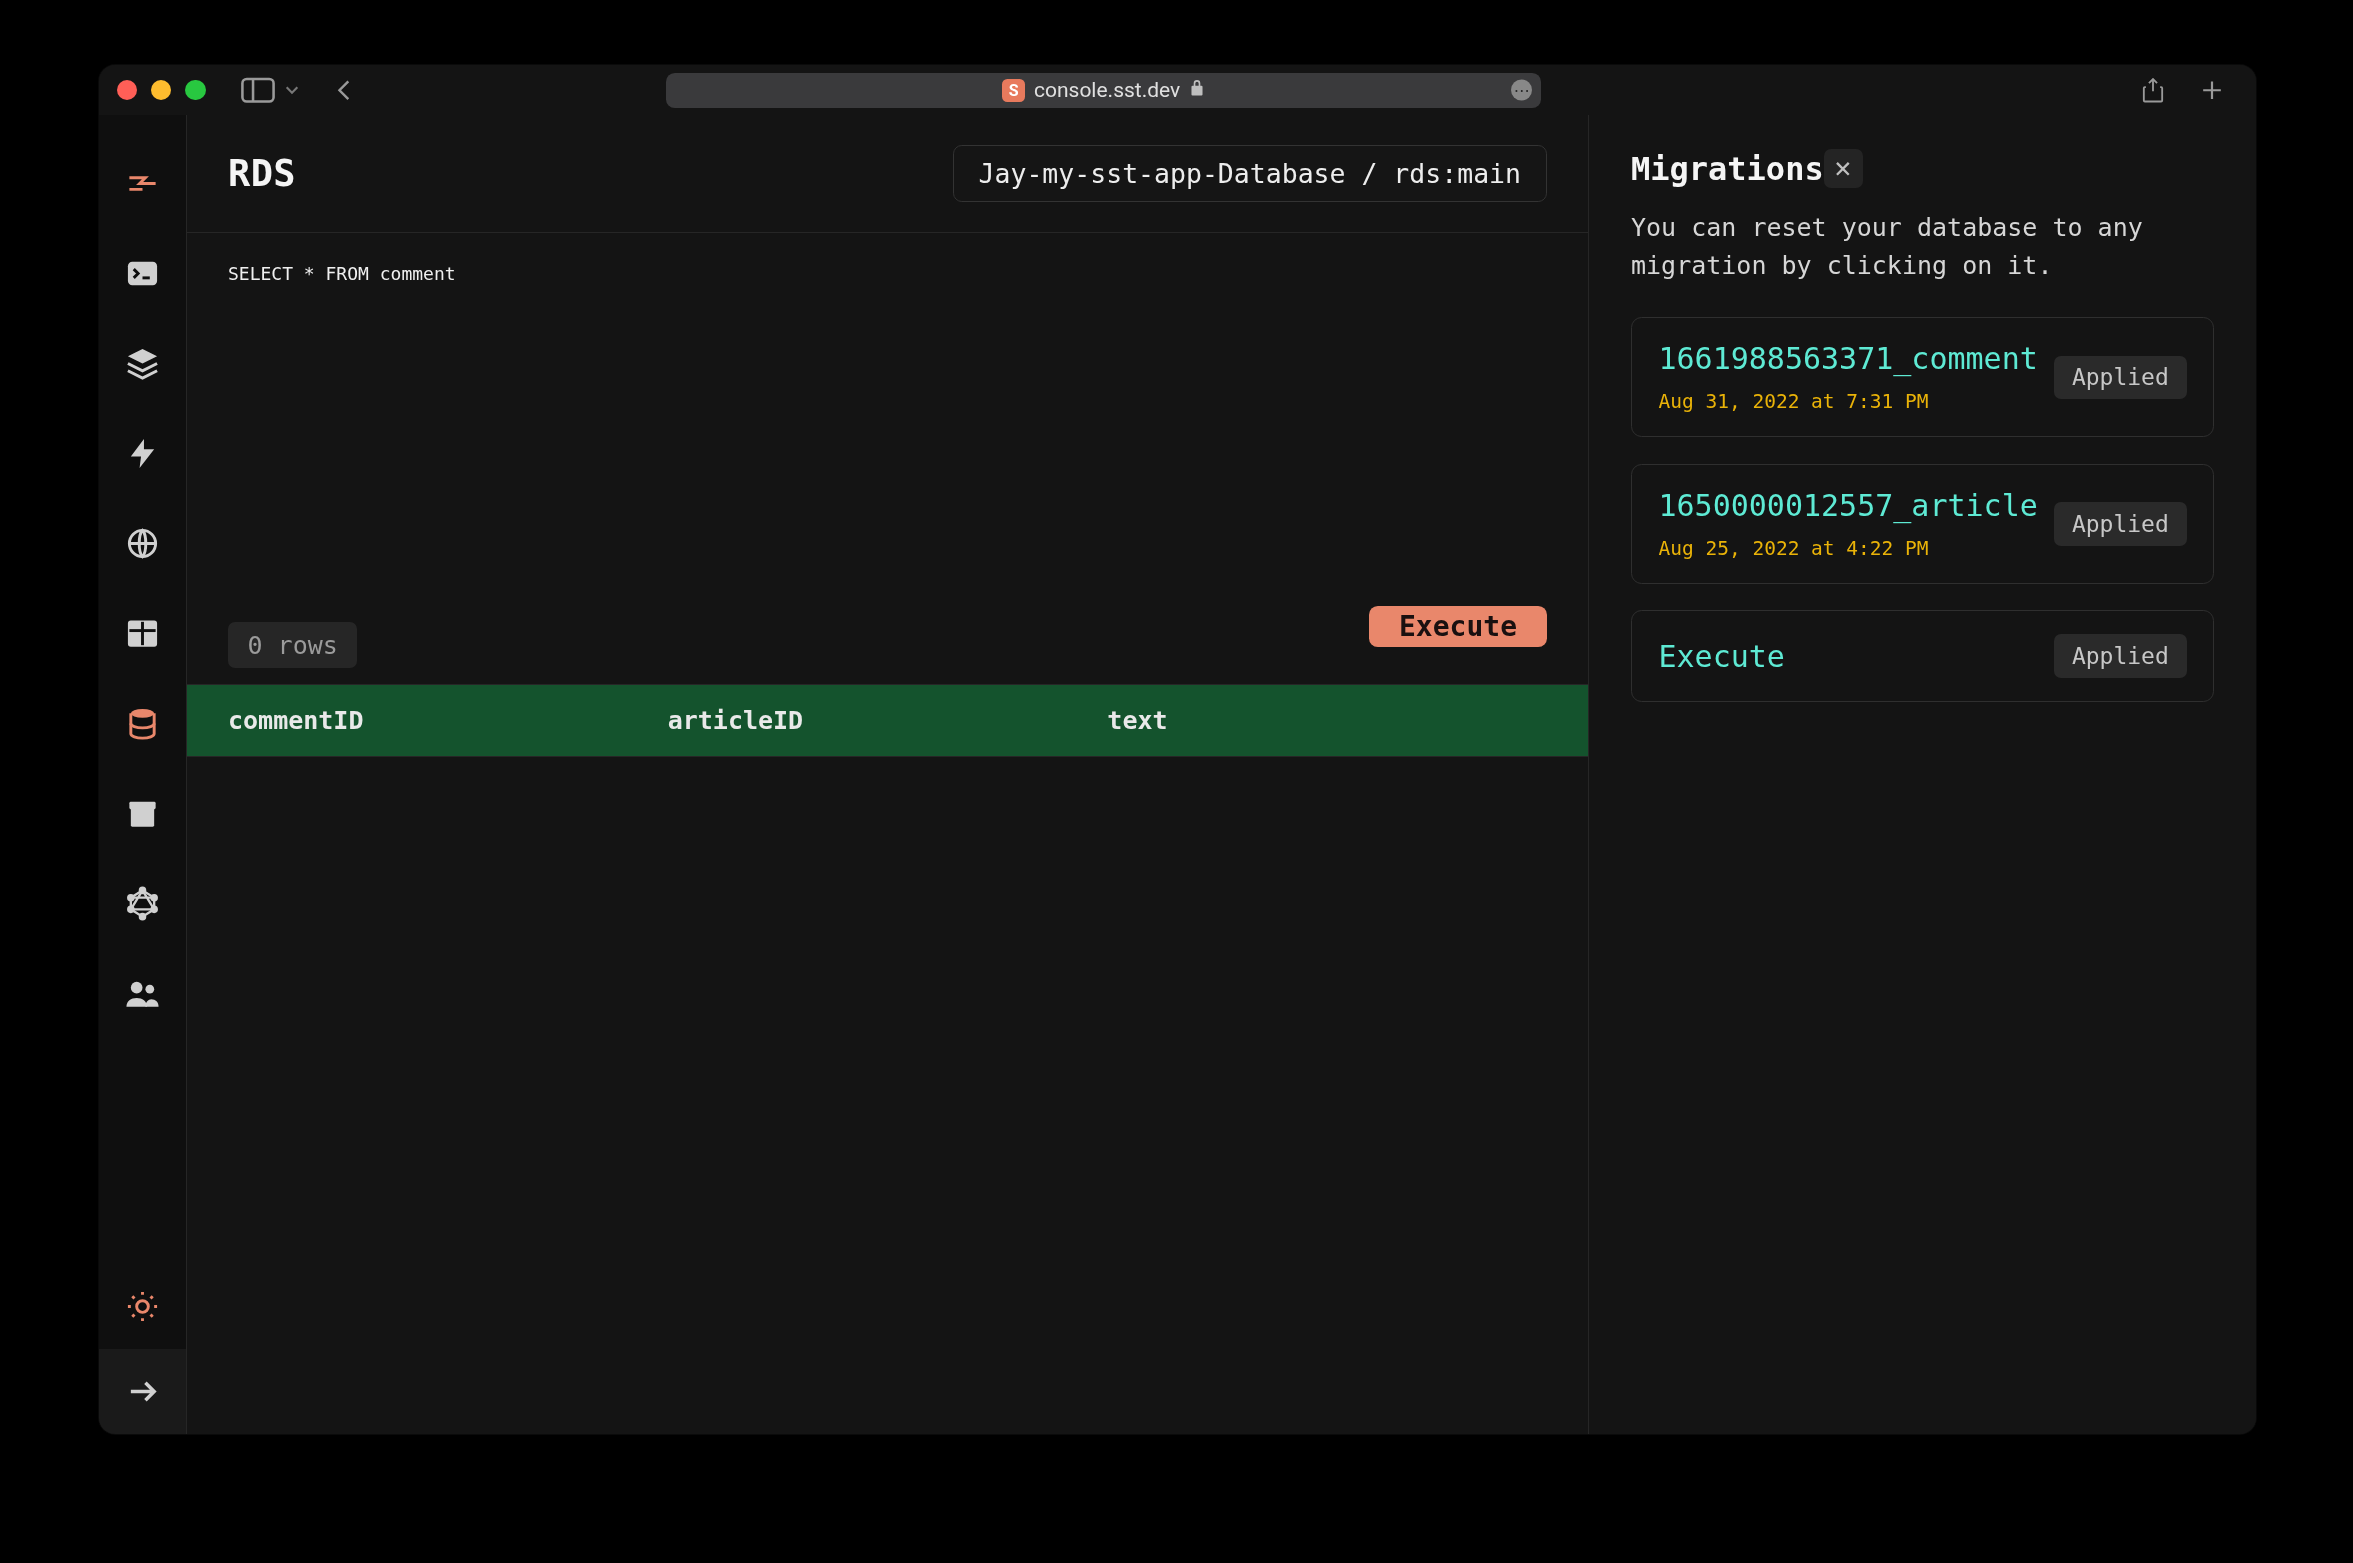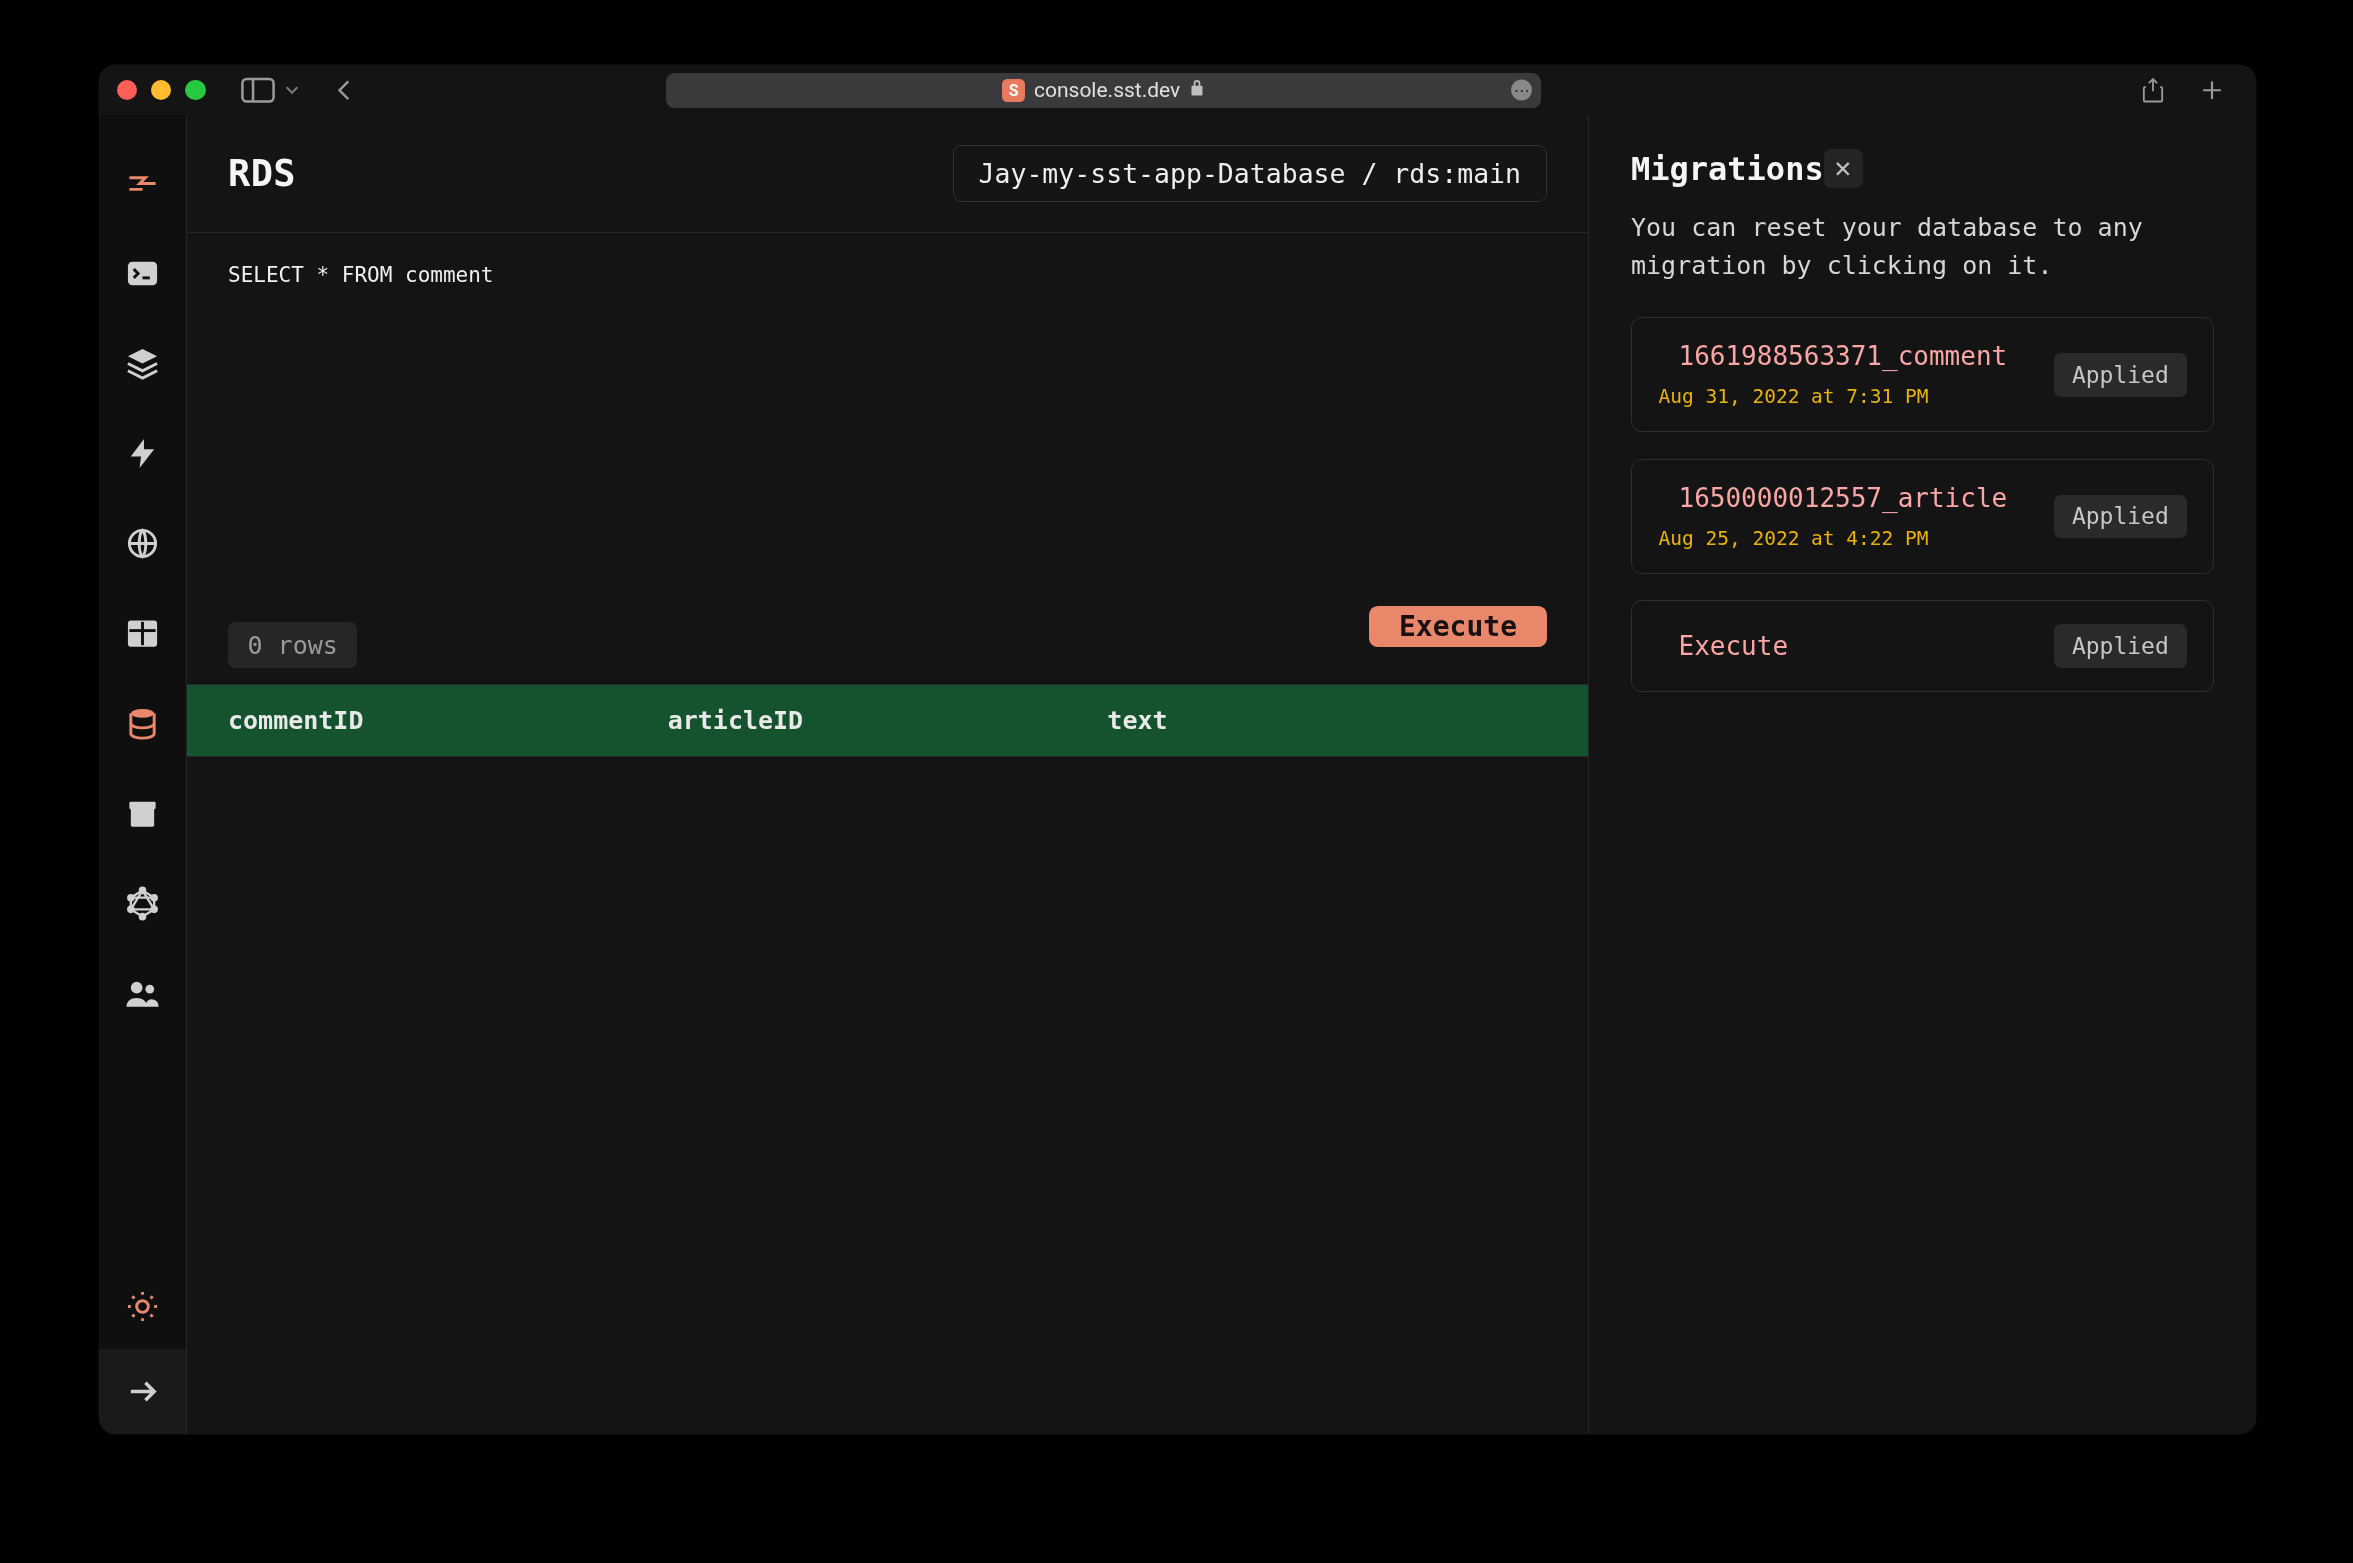--- a/index.html
+++ b/index.html
@@ -109,21 +109,21 @@
 
   
   .query-area {
     padding: 30px 41px 17.7px 41px;
     height: 354px;
     display:flex; flex-direction:column;
     position:relative;
   }
   .query-text {
     flex:1;
-    font-size:21px;
+    font-size:18px;
     color:#f0f0f0;
     white-space: pre;
     font-family: ui-monospace, SFMono-Regular, Menlo, Monaco, Consolas, monospace;
   }
 
   
   .query-footer {
     height: 97px;
     display:flex; align-items:center; justify-content:space-between;
     padding: 0 41px 17.7px 41px;
@@ -185,21 +185,21 @@
   .mig-list { display:flex; flex-direction:column; gap:26.5px; margin-top:12.4px; }
   .mig {
     border:0.9px solid #2f2f2f;
     border-radius:10.6px;
     padding: 23px 26.5px;
     display:flex; align-items:center; justify-content:space-between;
     gap:17.7px;
     cursor:pointer;
   }
   .mig-left { min-width:0; }
-  .mig-name { font-size:26px; color:#fca5a5; font-weight:500;margin-left:20px; }
+  .mig-name { font-size:30px; color:#5eead4; font-weight:500; }
   .mig-date { font-size:19.5px; color:#eab308; margin-top:14px; }
   .mig-badge {
     background:#2a2a2a; color:#c7c7c7;
     border-radius:7px;
     padding:8.8px 17.7px;
     font-size:23px;
   }
 
 </style>
 </head>

